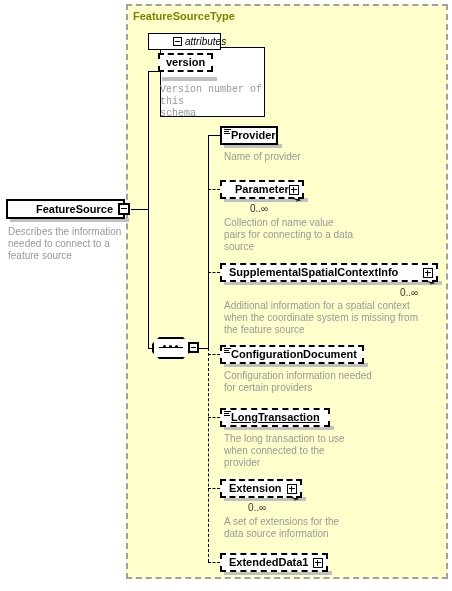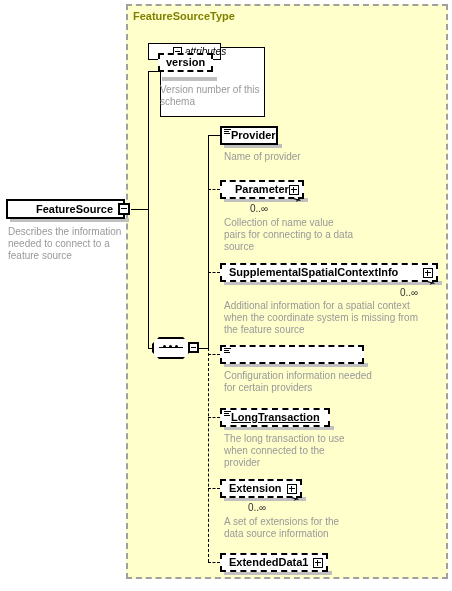--- a/index.html
+++ b/index.html
@@ -160,30 +160,30 @@
 
   <div class="ln h" style="left:131px;top:209px;width:17px;"></div>
 
   <div class="ln v" style="left:148px;top:71px;height:277px;"></div>
 
   <div class="ln h" style="left:148px;top:71px;width:12px;"></div>
 
   <div class="ln h" style="left:148px;top:348px;width:4px;"></div>
 
   <div class="attr-panel" style="left:160px;top:47px;width:105px;height:70px;"></div>
-  <div class="attr-tab" style="left:148px;top:43px;width:73px;height:17px;padding-left:24px;">
+  <div class="attr-tab" style="left:148px;top:33px;width:73px;height:17px;padding-left:24px;">
     <span class="pm-box"></span>
     <span class="attr-tab-label">attributes</span>
   </div>
 
   <div class="sh" style="left:162px;top:77px;width:55px;height:4px;"></div>
   <div class="node dashed" style="left:158px;top:53px;width:55px;height:19px;">
     <span class="node-label" style="margin-left:6px;">version</span>
   </div>
-  <div class="anno" style="left:160px;top:84px;width:104px;">Version number of this
+  <div class="anno" style="left:160px;top:84px;width:104px;font-family:Liberation Mono, monospace;">Version number of this
 schema</div>
 
   <div class="seq" style="left:152px;top:337px;">
     <span class="oct-sh"></span>
     <span class="oct"></span>
     <span class="bar"></span>
     <span class="dot d1"></span>
     <span class="dot d2"></span>
     <span class="dot d3"></span>
     <span class="knob-sh"></span>
@@ -233,20 +233,21 @@
 the feature source</div>
 
   <div class="dln h" style="left:208px;top:354px;width:12px;"></div>
   <div class="sh" style="left:224px;top:363px;width:144px;height:4px;"></div>
   <div class="node dashed" style="left:220px;top:345px;width:144px;height:19px;">
     <span class="el-icon">
         <i></i>
         <i></i>
         <i></i>
       </span>
+    <span class="node-label" style="margin-left:9px;">ConfigurationDocument</span>
   </div>
   <div class="anno" style="left:224px;top:370px;width:200px;">Configuration information needed
 for certain providers</div>
 
   <div class="dln h" style="left:208px;top:417px;width:12px;"></div>
   <div class="sh" style="left:224px;top:426px;width:110px;height:4px;"></div>
   <div class="node dashed" style="left:220px;top:408px;width:110px;height:19px;">
     <span class="el-icon">
         <i></i>
         <i></i>

